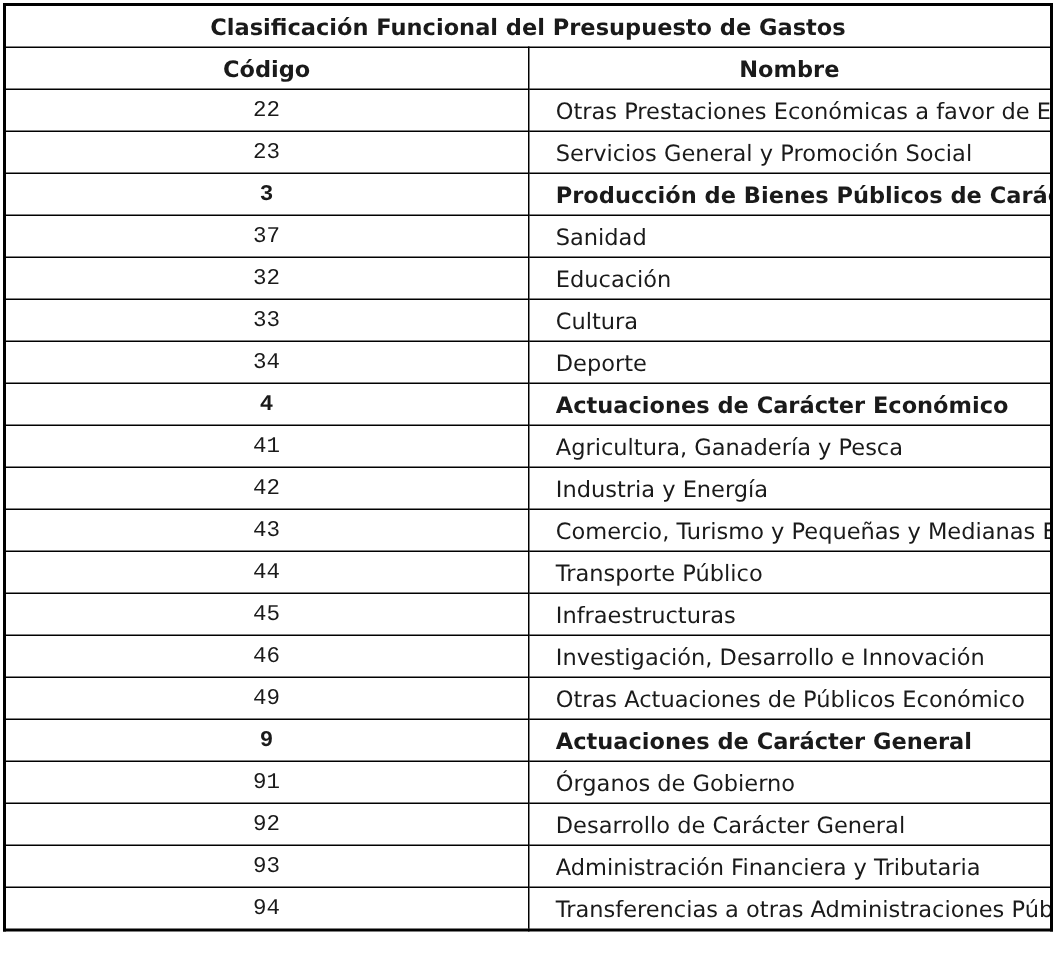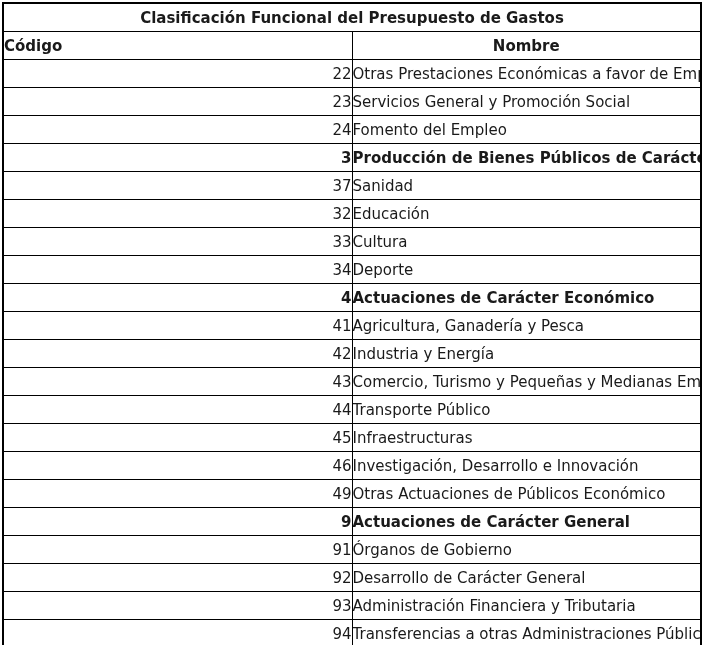--- a/index.html
+++ b/index.html
@@ -22,42 +22,43 @@
     width: 700px;
     border-collapse: collapse;
     table-layout: fixed;
     border: 2px solid #000000;
   }
   table.budget-table th,
   table.budget-table td {
     border: 1px solid #000000;
     font-size: 15px;
     line-height: 1.2;
-    padding: 4px 0;
+    padding: 4px 18px;
     height: 19px;
     box-sizing: content-box;
     overflow: hidden;
     white-space: nowrap;
   }
   .title-cell {
     text-align: center;
     font-weight: bold;
     font-size: 15px;
   }
   th.code-header {
     width: 130px;
-    text-align: left;
+    text-align: center;
     font-weight: bold;
   }
   th.name-header {
     text-align: center;
     font-weight: bold;
   }
   td.code-cell {
-    text-align: right;
+    text-align: center;
+    font-family: Liberation Mono, monospace;
   }
   td.name-cell {
     text-align: left;
     padding-left: 10px;
   }
   tr.bold-row td {
     font-weight: bold;
   }
 </style>
 </head>
@@ -76,24 +77,20 @@
     </thead>
     <tbody>
 
     <tr>
           <td class="code-cell">22</td>
           <td class="name-cell">Otras Prestaciones Económicas a favor de Empleados</td>
         </tr>
         <tr>
           <td class="code-cell">23</td>
           <td class="name-cell">Servicios General y Promoción Social</td>
-        </tr>
-        <tr>
-          <td class="code-cell">24</td>
-          <td class="name-cell">Fomento del Empleo</td>
         </tr>
         <tr class="bold-row">
           <td class="code-cell">3</td>
           <td class="name-cell">Producción de Bienes Públicos de Carácter Preferente</td>
         </tr>
         <tr>
           <td class="code-cell">37</td>
           <td class="name-cell">Sanidad</td>
         </tr>
         <tr>

